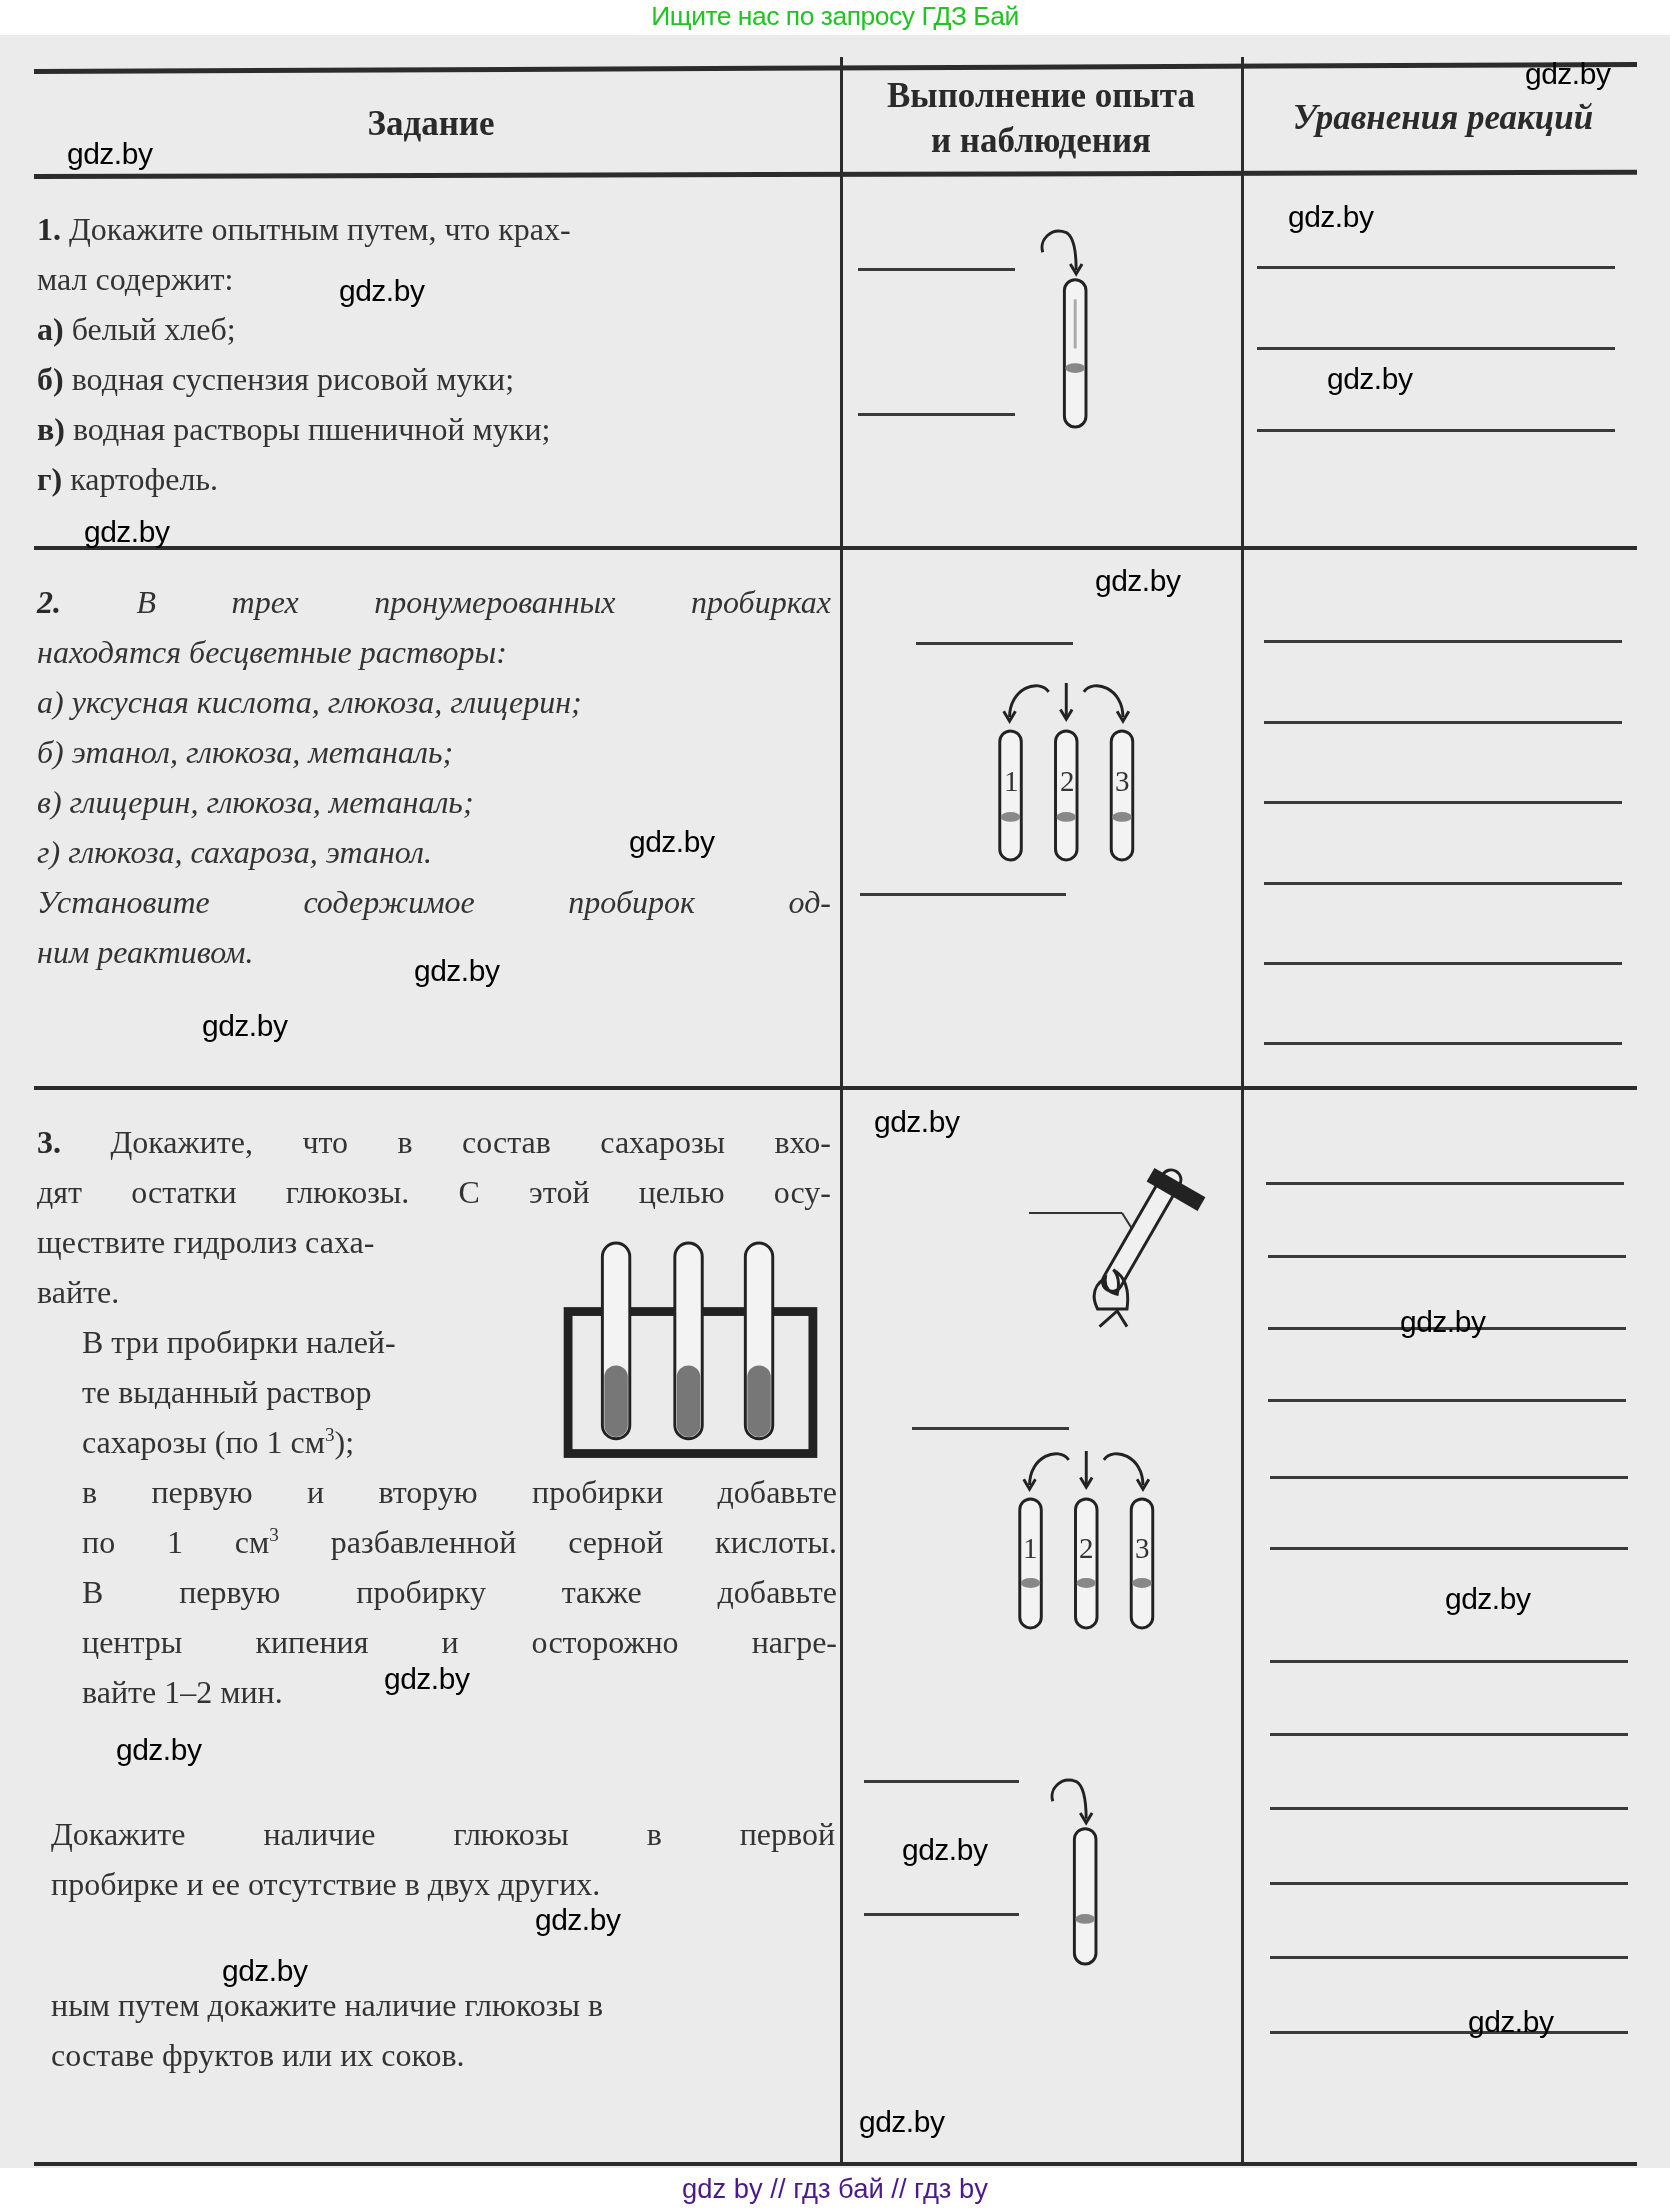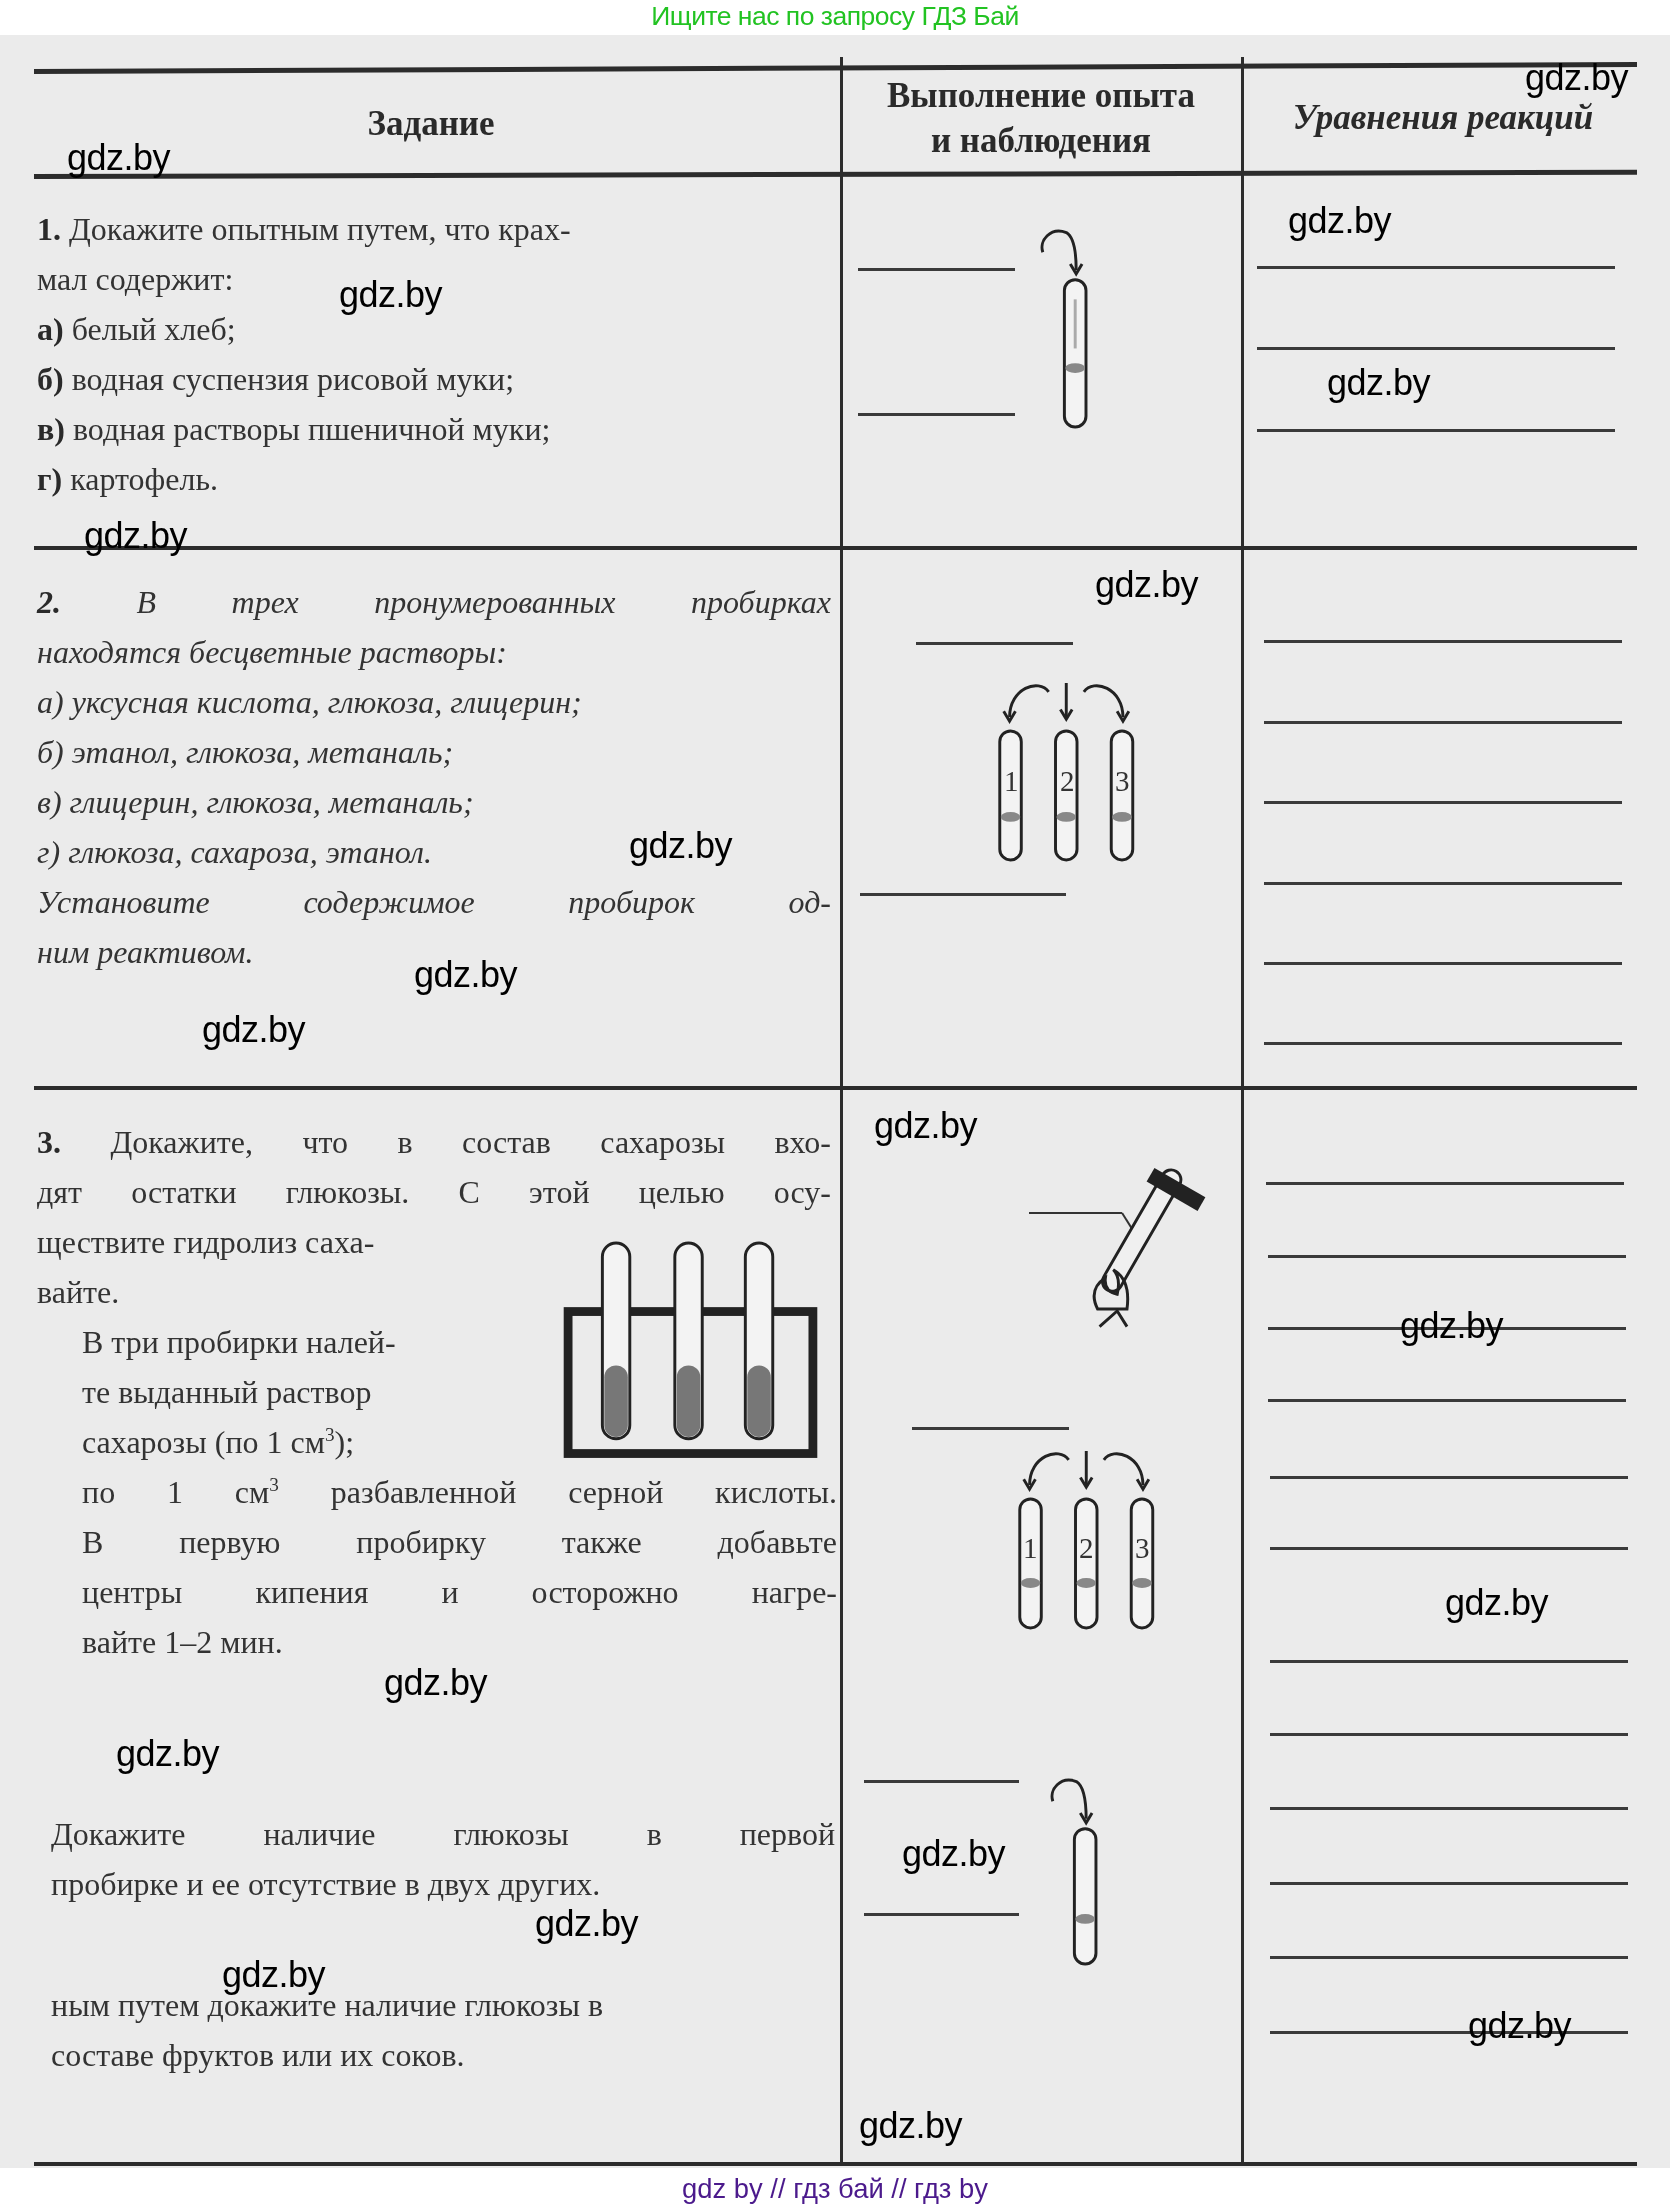--- a/index.html
+++ b/index.html
@@ -32,21 +32,21 @@
     text-align:center; line-height:43px;
   }
   .task {
     position:absolute; color:#333; font-size:32px; line-height:50px;
   }
   .task b { color:#2a2a2a; }
   .task p { margin:0; }
   .justify { text-align:justify; text-align-last:justify; }
   .wm {
     position:absolute; font-family:"Liberation Sans", "DejaVu Sans", sans-serif;
-    font-size:36px; color:#000; letter-spacing:-0.5px;
+    font-size:30px; color:#000; letter-spacing:-0.5px;
   }
   sup { font-size:60%; line-height:0; }
   .ghost {
     position:absolute; color:#d9d9d9; font-size:33px; white-space:nowrap;
     transform:scaleX(-1); pointer-events:none;
   }
   svg { position:absolute; overflow:visible; }
 </style>
 </head>
 <body>
@@ -136,20 +136,21 @@
   <div class="task" style="left:37px;top:1082px;width:794px;">
     <p class="justify"><b>3.</b> <span>Докажите, что в состав сахарозы вхо-</span></p>
     <p class="justify">дят остатки глюкозы. С этой целью осу-</p>
     <p>ществите гидролиз саха-</p>
     <p>вайте.</p>
   </div>
   <div class="task" style="left:82px;top:1282px;width:755px;font-family:Liberation Serif, serif;">
     <p>В три пробирки налей-</p>
     <p>те   выданный раствор</p>
     <p><span>сахарозы (по 1 см</span><sup>3</sup><span>);</span></p>
+    <p class="justify">в первую и вторую пробирки  добавьте</p>
     <p class="justify"><span>по 1 см</span><sup>3</sup> <span>разбавленной серной кислоты.</span></p>
     <p class="justify">В первую пробирку также добавьте</p>
     <p class="justify">центры кипения и осторожно нагре-</p>
     <p>вайте 1–2 мин.</p>
   </div>
   <div class="task" style="left:51px;top:1774px;width:784px;">
     <p class="justify">Докажите наличие глюкозы в первой</p>
     <p>пробирке и  ее отсутствие в двух других.</p>
   </div>
   <div class="task" style="left:51px;top:1945px;width:784px;">

